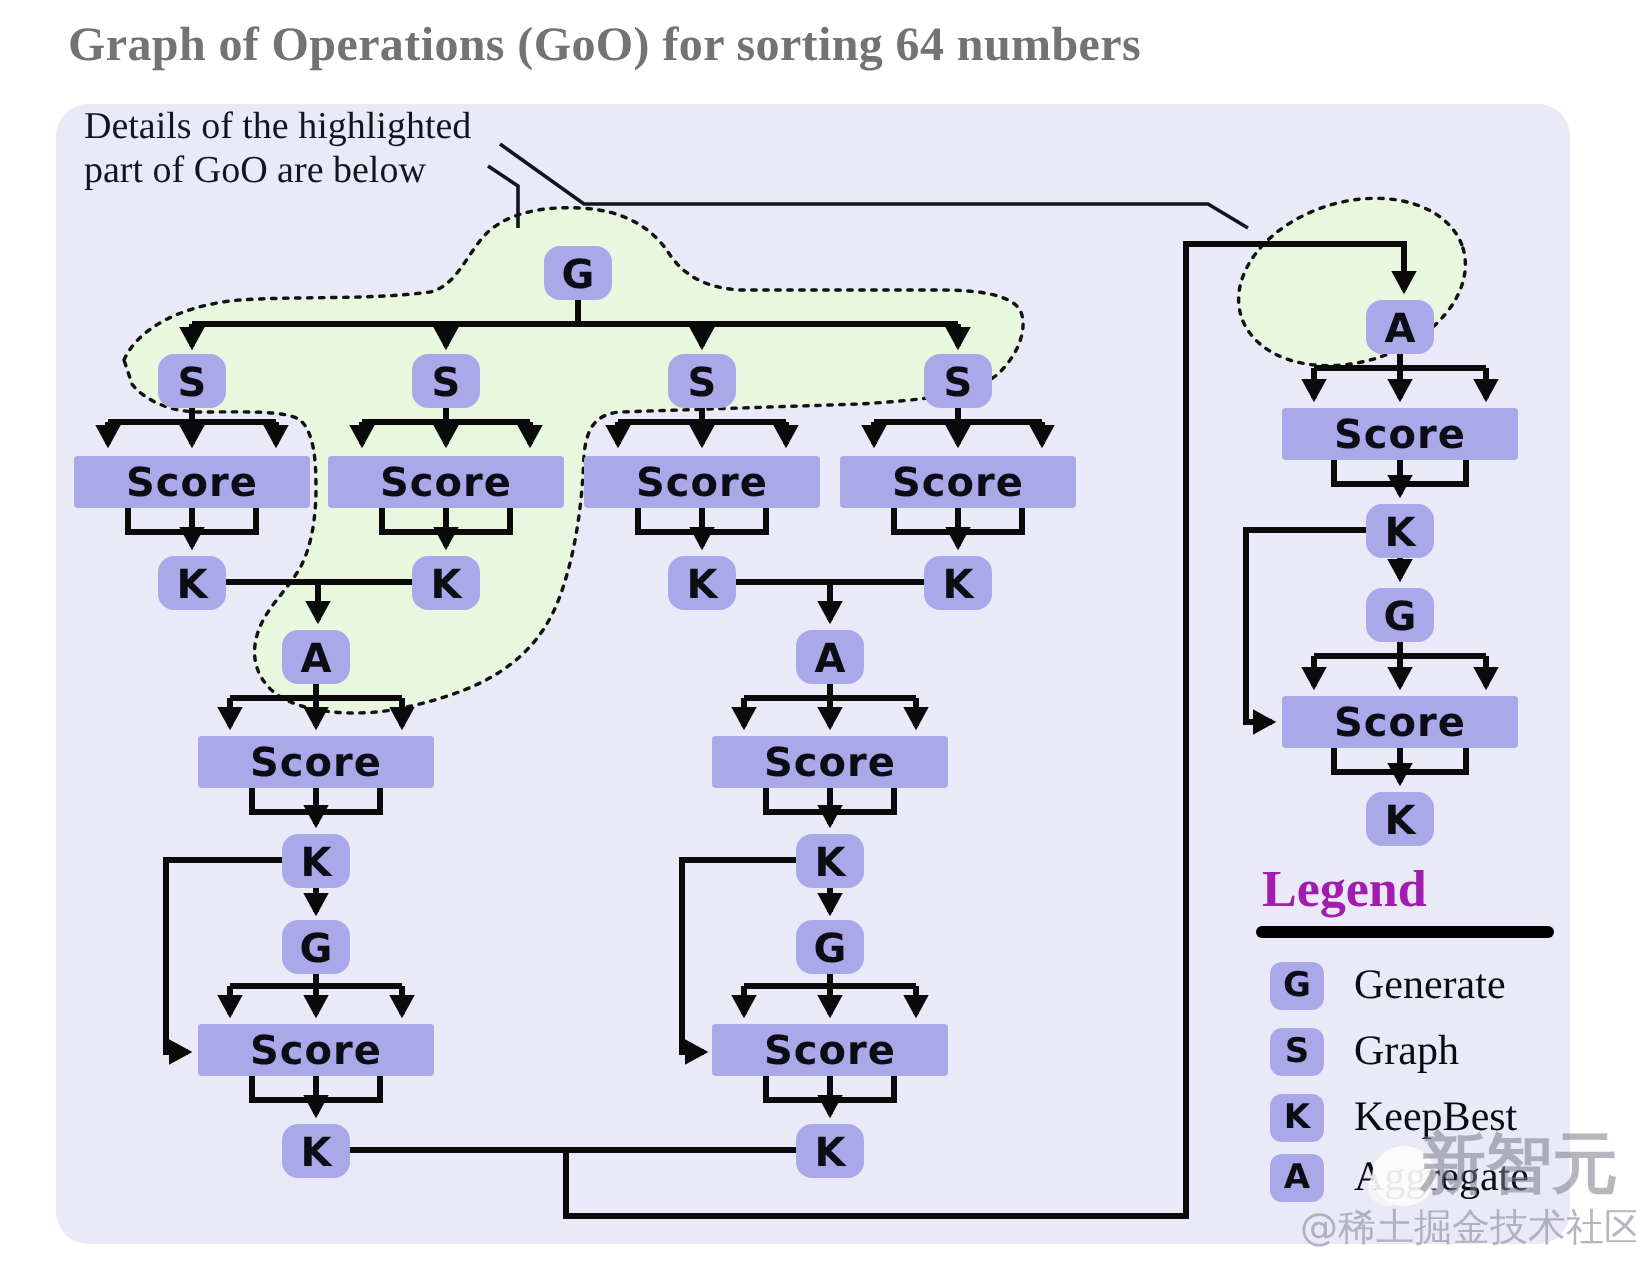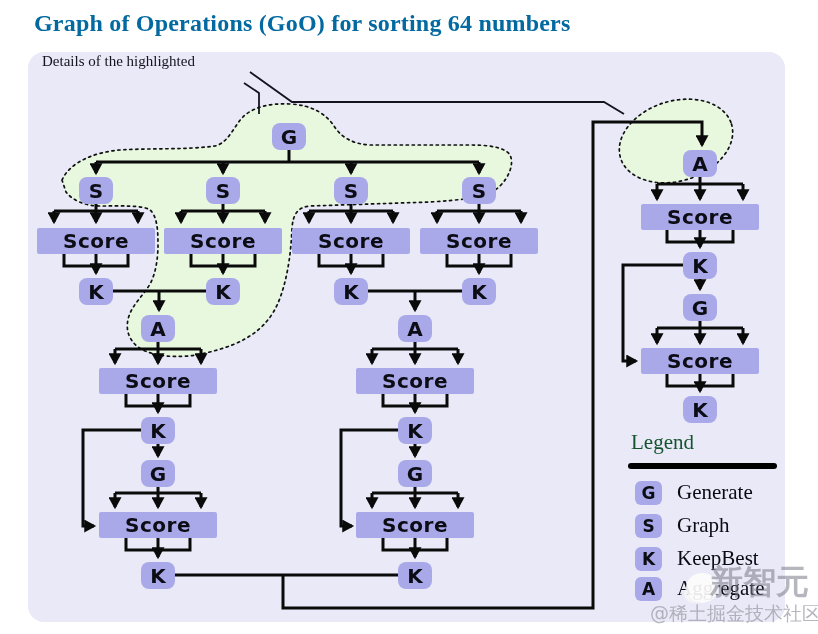--- a/index.html
+++ b/index.html
@@ -2,30 +2,30 @@
 <html><head>
 <meta charset="utf-8">
 <style>
   html,body{margin:0;padding:0;background:#ffffff;}
   .canvas{position:relative;width:818px;height:634px;background:#ffffff;overflow:hidden;
           font-family:"Liberation Serif",serif;}
   .panel{position:absolute;left:28px;top:52px;width:757px;height:570px;
          background:#e9e9f7;border-radius:16px;}
   .overlay{position:absolute;left:0;top:0;width:818px;height:634px;}
   .page-title{position:absolute;left:34px;top:10px;font-size:24px;font-weight:bold;
-              color:#0369a1;letter-spacing:.2px;white-space:nowrap;}
-  .ann-details{position:absolute;left:42px;top:53px;font-size:15px;line-height:1.18;
+              color:#737373;letter-spacing:.2px;white-space:nowrap;}
+  .ann-details{position:absolute;left:42px;top:53px;font-size:19px;line-height:1.18;
                color:#14141f;}
   .ann-note{position:absolute;left:338px;top:55px;width:446px;text-align:center;
             font-size:15.5px;line-height:1.28;color:#14141f;}
   .node{position:absolute;width:34px;height:27px;background:#a9a9ea;border-radius:8px;
         display:flex;align-items:center;justify-content:center;
         font-family:"DejaVu Sans",sans-serif;font-weight:bold;font-size:20px;color:#0c0c14;}
   .node.wide{width:118px;border-radius:2px;height:26px;font-size:20px;letter-spacing:.5px;}
-  .legend-title{position:absolute;left:631px;top:430px;font-size:21px;font-weight:normal;color:#14532d;}
+  .legend-title{position:absolute;left:631px;top:430px;font-size:26px;font-weight:bold;color:#a21caf;}
   .legend-bar{position:absolute;left:628px;top:463px;width:149px;height:6px;background:#000;border-radius:3px;}
   .legend-row{position:absolute;left:635px;display:flex;align-items:center;}
   .badge{width:27px;height:24px;background:#a9a9ea;border-radius:6px;flex:0 0 auto;
          display:flex;align-items:center;justify-content:center;
          font-family:"DejaVu Sans",sans-serif;font-weight:bold;font-size:17px;color:#0c0c14;}
   .legend-label{margin-left:15px;font-size:21px;color:#0a0a12;white-space:nowrap;}
   .wm-logo{position:absolute;left:686px;top:573px;width:32px;height:30px;border-radius:50%;
            background:rgba(252,252,252,.92);box-shadow:-8px 6px 0 -6px rgba(245,245,245,.9);
            z-index:6;}
   .wm-text{position:absolute;left:710px;top:560px;z-index:7;font-family:Liberation Sans, sans-serif;
@@ -129,20 +129,21 @@
       <path d="M657,328 V343" marker-end="url(#ah)"></path>
         <path d="M700,328 V343" marker-end="url(#ah)"></path>
         <path d="M743,328 V343" marker-end="url(#ah)"></path>
       <path d="M700,374 V391" marker-end="url(#ah)"></path>
       <path d="M684,265 H623 V361 H636" marker-end="url(#ah)"></path>
     </g>
   </svg>
 
   <div class="ann-details">
     <div>Details of the highlighted</div>
+    <div>part of GoO are below</div>
   </div>
 
   <div class="node" style="left:272px;top:123px">G</div>
   <div class="node" style="left:79px;top:177px">S</div>
   <div class="node" style="left:206px;top:177px">S</div>
   <div class="node" style="left:334px;top:177px">S</div>
   <div class="node" style="left:462px;top:177px">S</div>
   <div class="node wide" style="left:37px;top:228px">Score</div>
   <div class="node wide" style="left:164px;top:228px">Score</div>
   <div class="node wide" style="left:292px;top:228px">Score</div>

